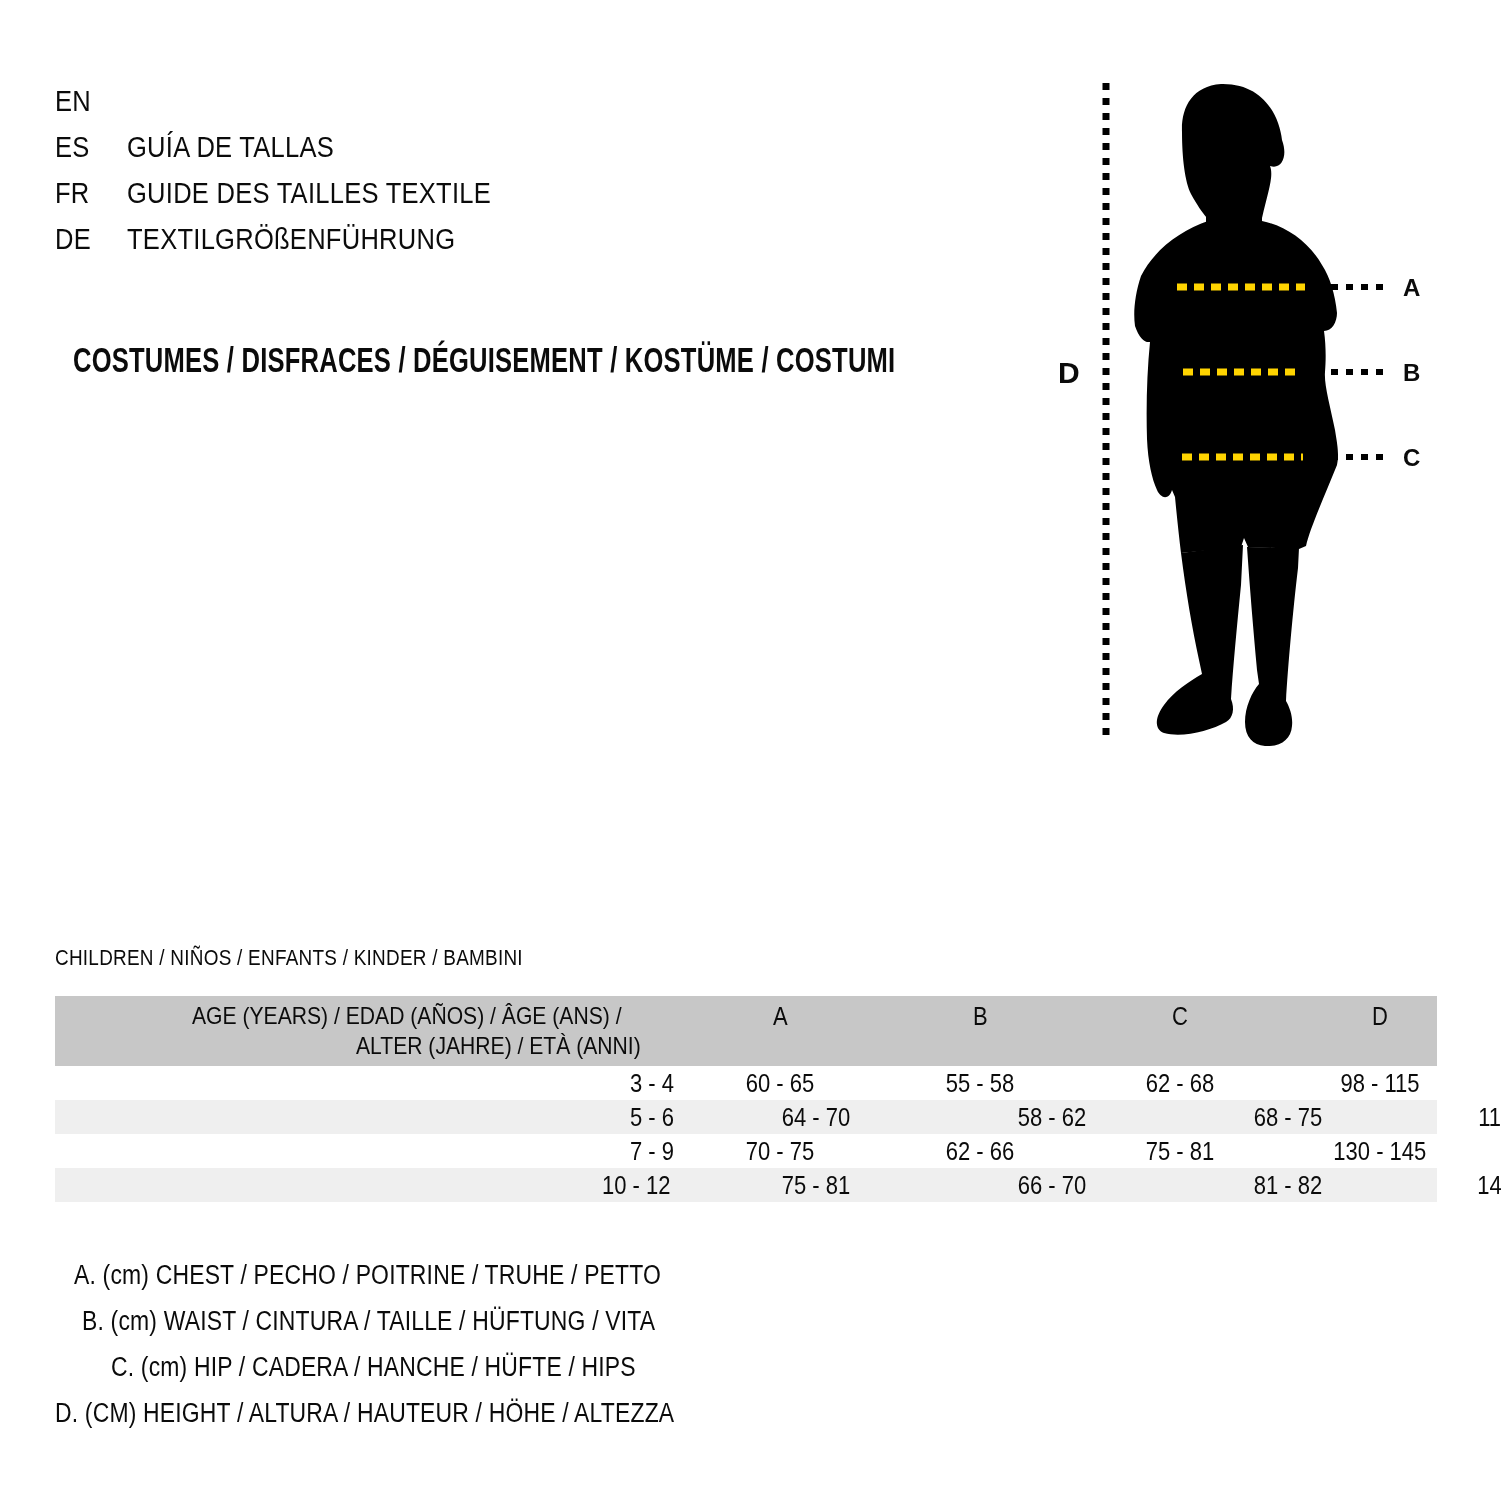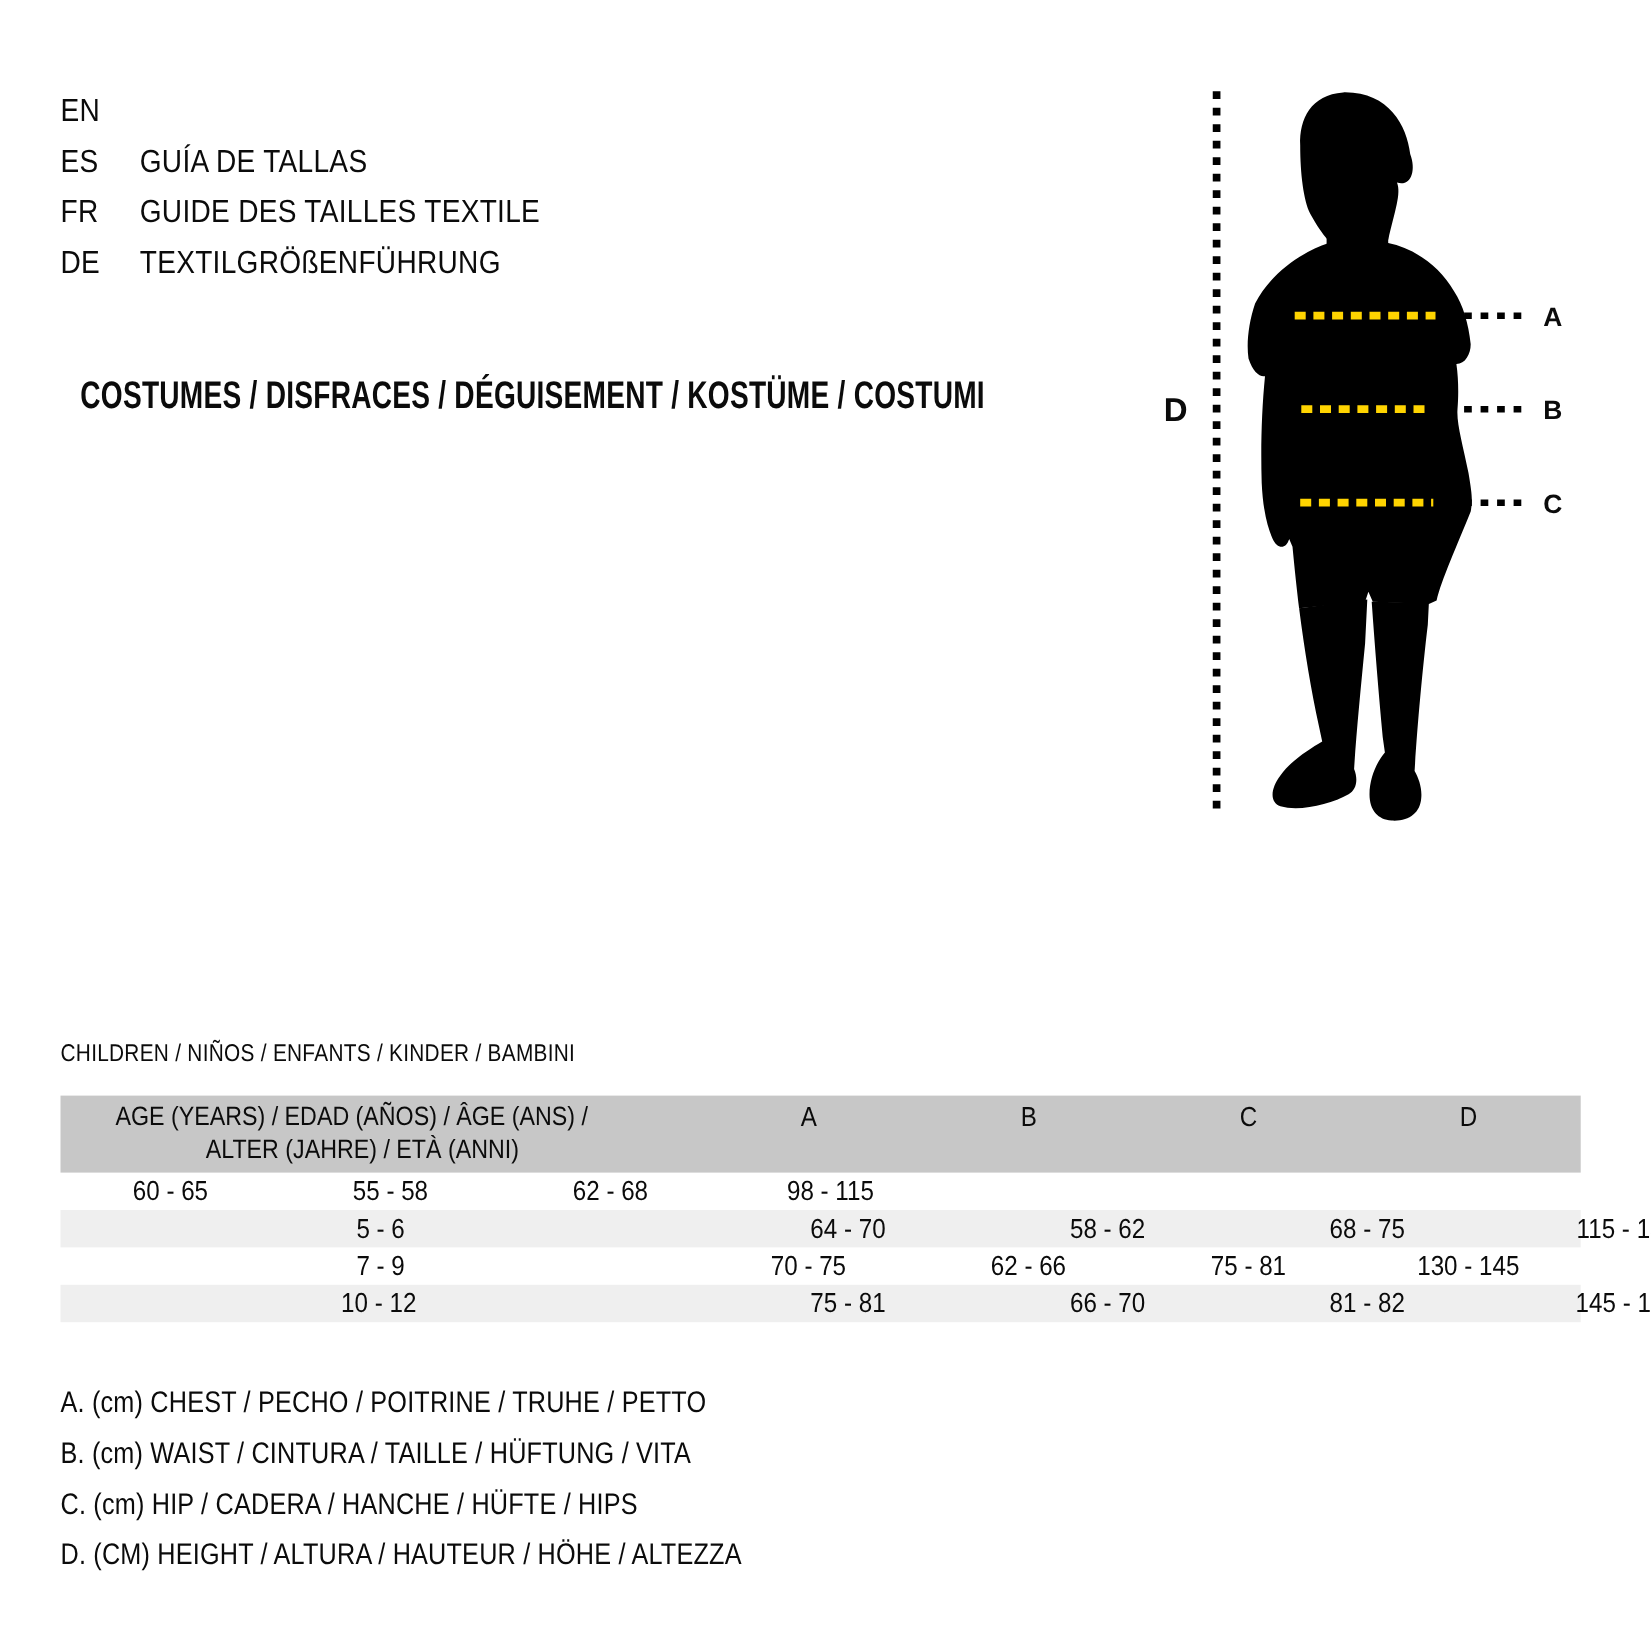--- a/index.html
+++ b/index.html
@@ -37,27 +37,27 @@
   
   .size-table{left:55px;top:996px;width:1382px;}
   .t-head{
     display:flex;background:var(--table_header_gray,#c7c7c7);
     height:70px;box-sizing:border-box;padding-top:5px;
     font-size:24px;line-height:30px;
   }
   .t-row{display:flex;height:34px;line-height:34px;font-size:25px;}
   .t-row.stripe{background:var(--table_stripe_gray,#efefef);gap:36px;}
   .c{box-sizing:border-box;}
-  .c.age{flex:0 0 580px;text-align:center;padding-left:8px;}
+  .c.age{flex:0 0 580px;text-align:right;padding-left:8px;margin-left:45px;}
   .c.v{flex:0 0 200px;text-align:center;}
   .t-head .c.v{font-size:25px;}
 
   
   .legend{left:55px;top:1252px;}
-  .legend-line{height:46px;line-height:46px;font-size:27px;letter-spacing:.2px;}
+  .legend-line{height:46px;line-height:46px;font-size:27px;letter-spacing:.2px;text-align:center;}
   .legend-line .cond{transform:scaleX(.85);}
 
   svg text{font-family:"Liberation Sans", sans-serif;}
 </style>
 </head>
 <body>
 
 <div class="page">
 
   <div class="abs langs">
@@ -165,20 +165,21 @@
         <div><span class="cond">AGE (YEARS) / EDAD (AÑOS) / ÂGE (ANS) /</span></div>
         <div><span class="cond">ALTER (JAHRE) / ETÀ (ANNI)</span></div>
       </div>
       <div class="c v"><span class="cond-c">A</span></div>
       <div class="c v"><span class="cond-c">B</span></div>
       <div class="c v"><span class="cond-c">C</span></div>
       <div class="c v"><span class="cond-c">D</span></div>
     </div>
 
     <div class="t-row">
+      <div class="c age"><span class="cond">3 - 4</span></div>
       <div class="c v"><span class="cond-c">60 - 65</span></div>
       <div class="c v"><span class="cond-c">55 - 58</span></div>
       <div class="c v"><span class="cond-c">62 - 68</span></div>
       <div class="c v"><span class="cond-c">98 - 115</span></div>
     </div>
     <div class="t-row stripe">
       <div class="c age"><span class="cond">5 - 6</span></div>
       <div class="c v"><span class="cond-c">64 - 70</span></div>
       <div class="c v"><span class="cond-c">58 - 62</span></div>
       <div class="c v"><span class="cond-c">68 - 75</span></div>

